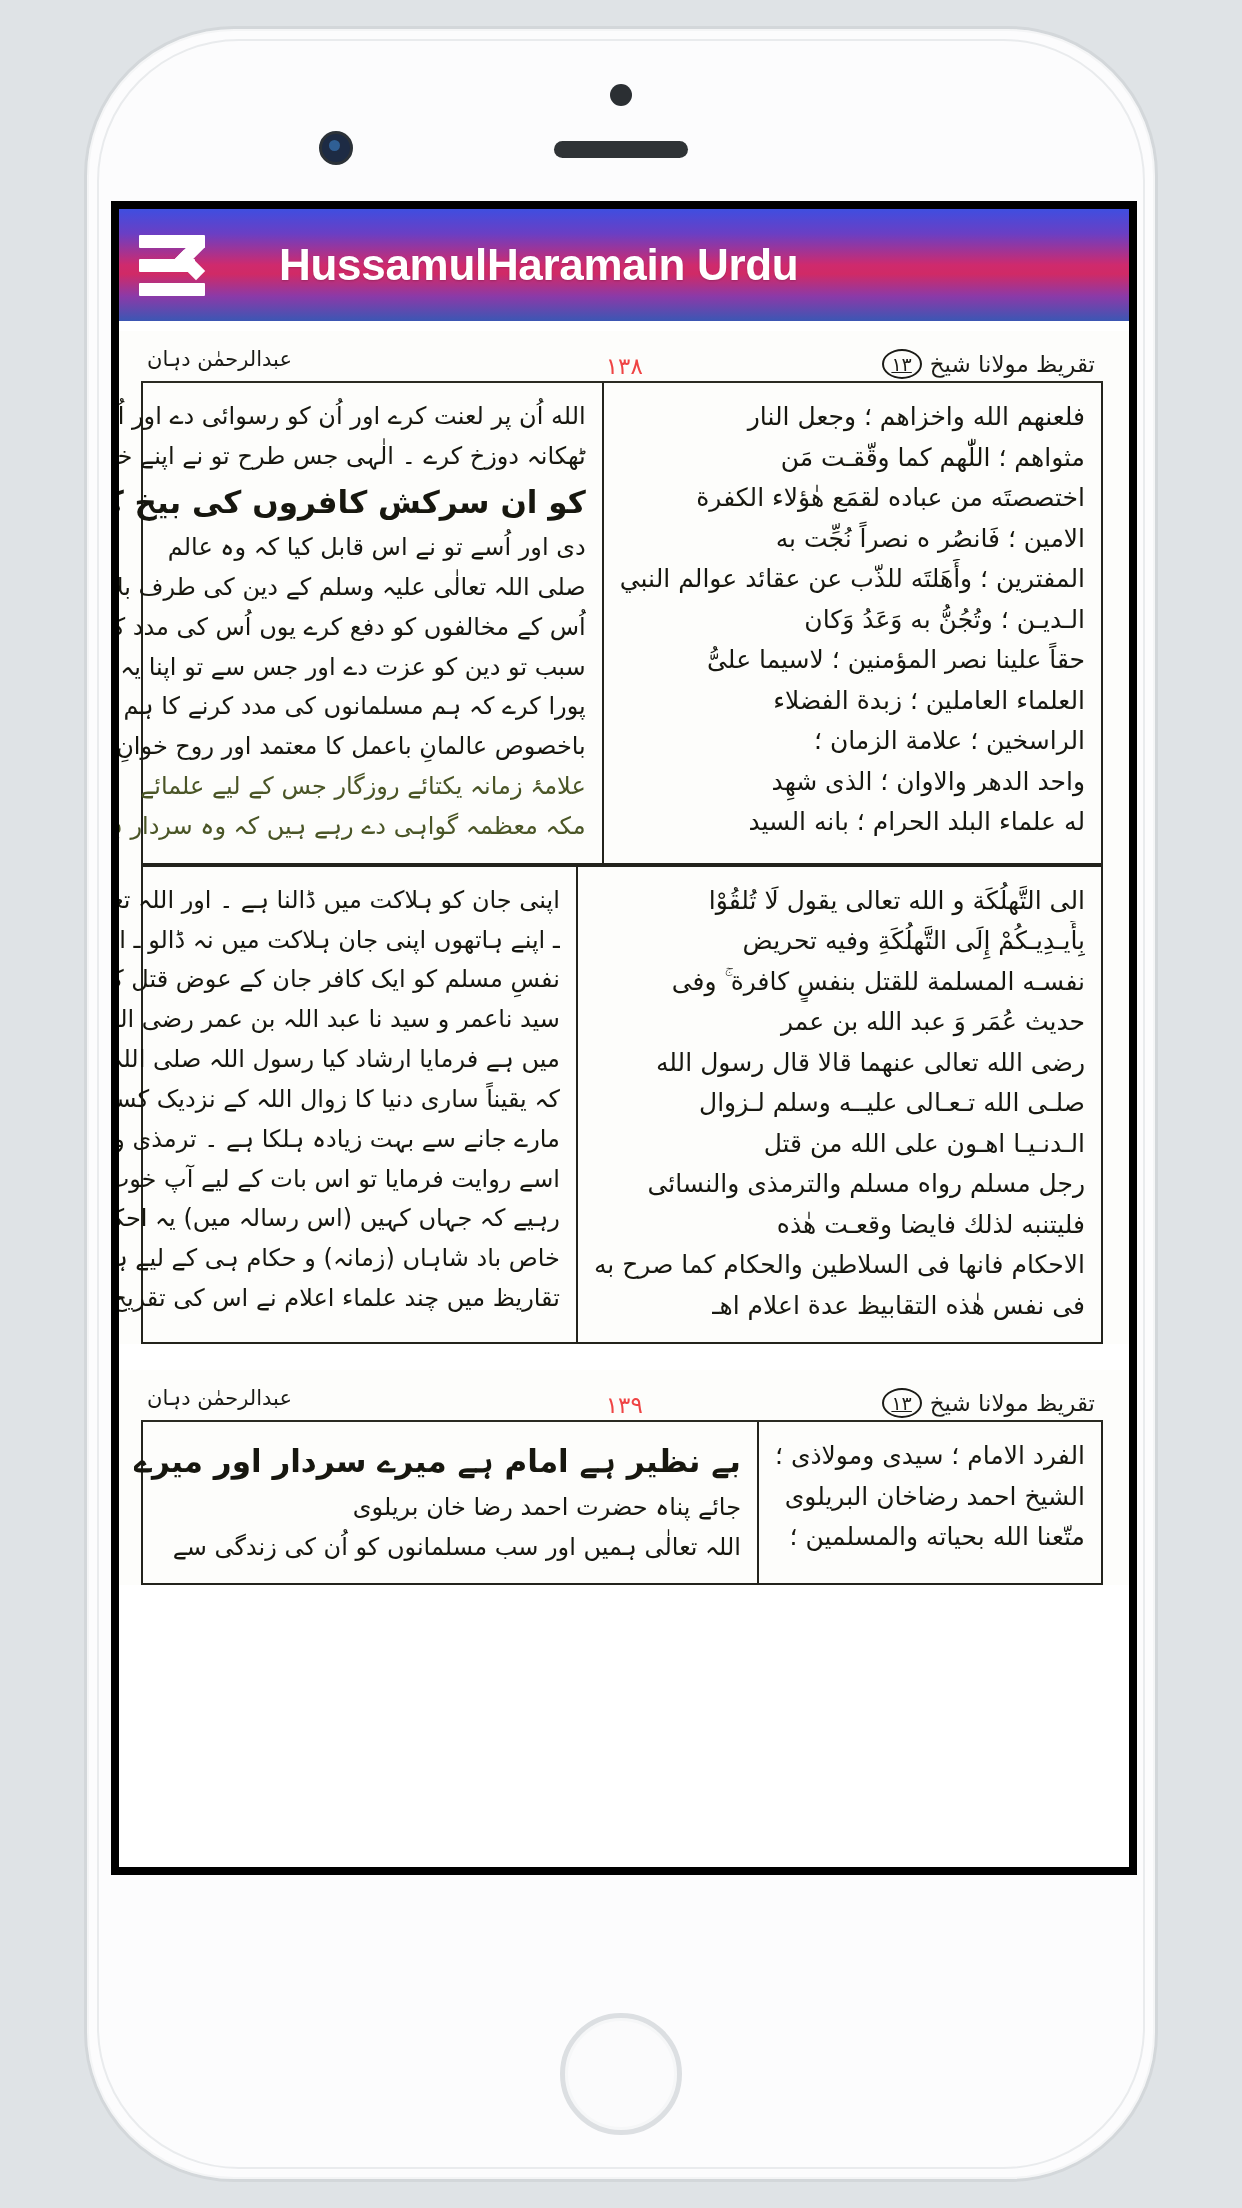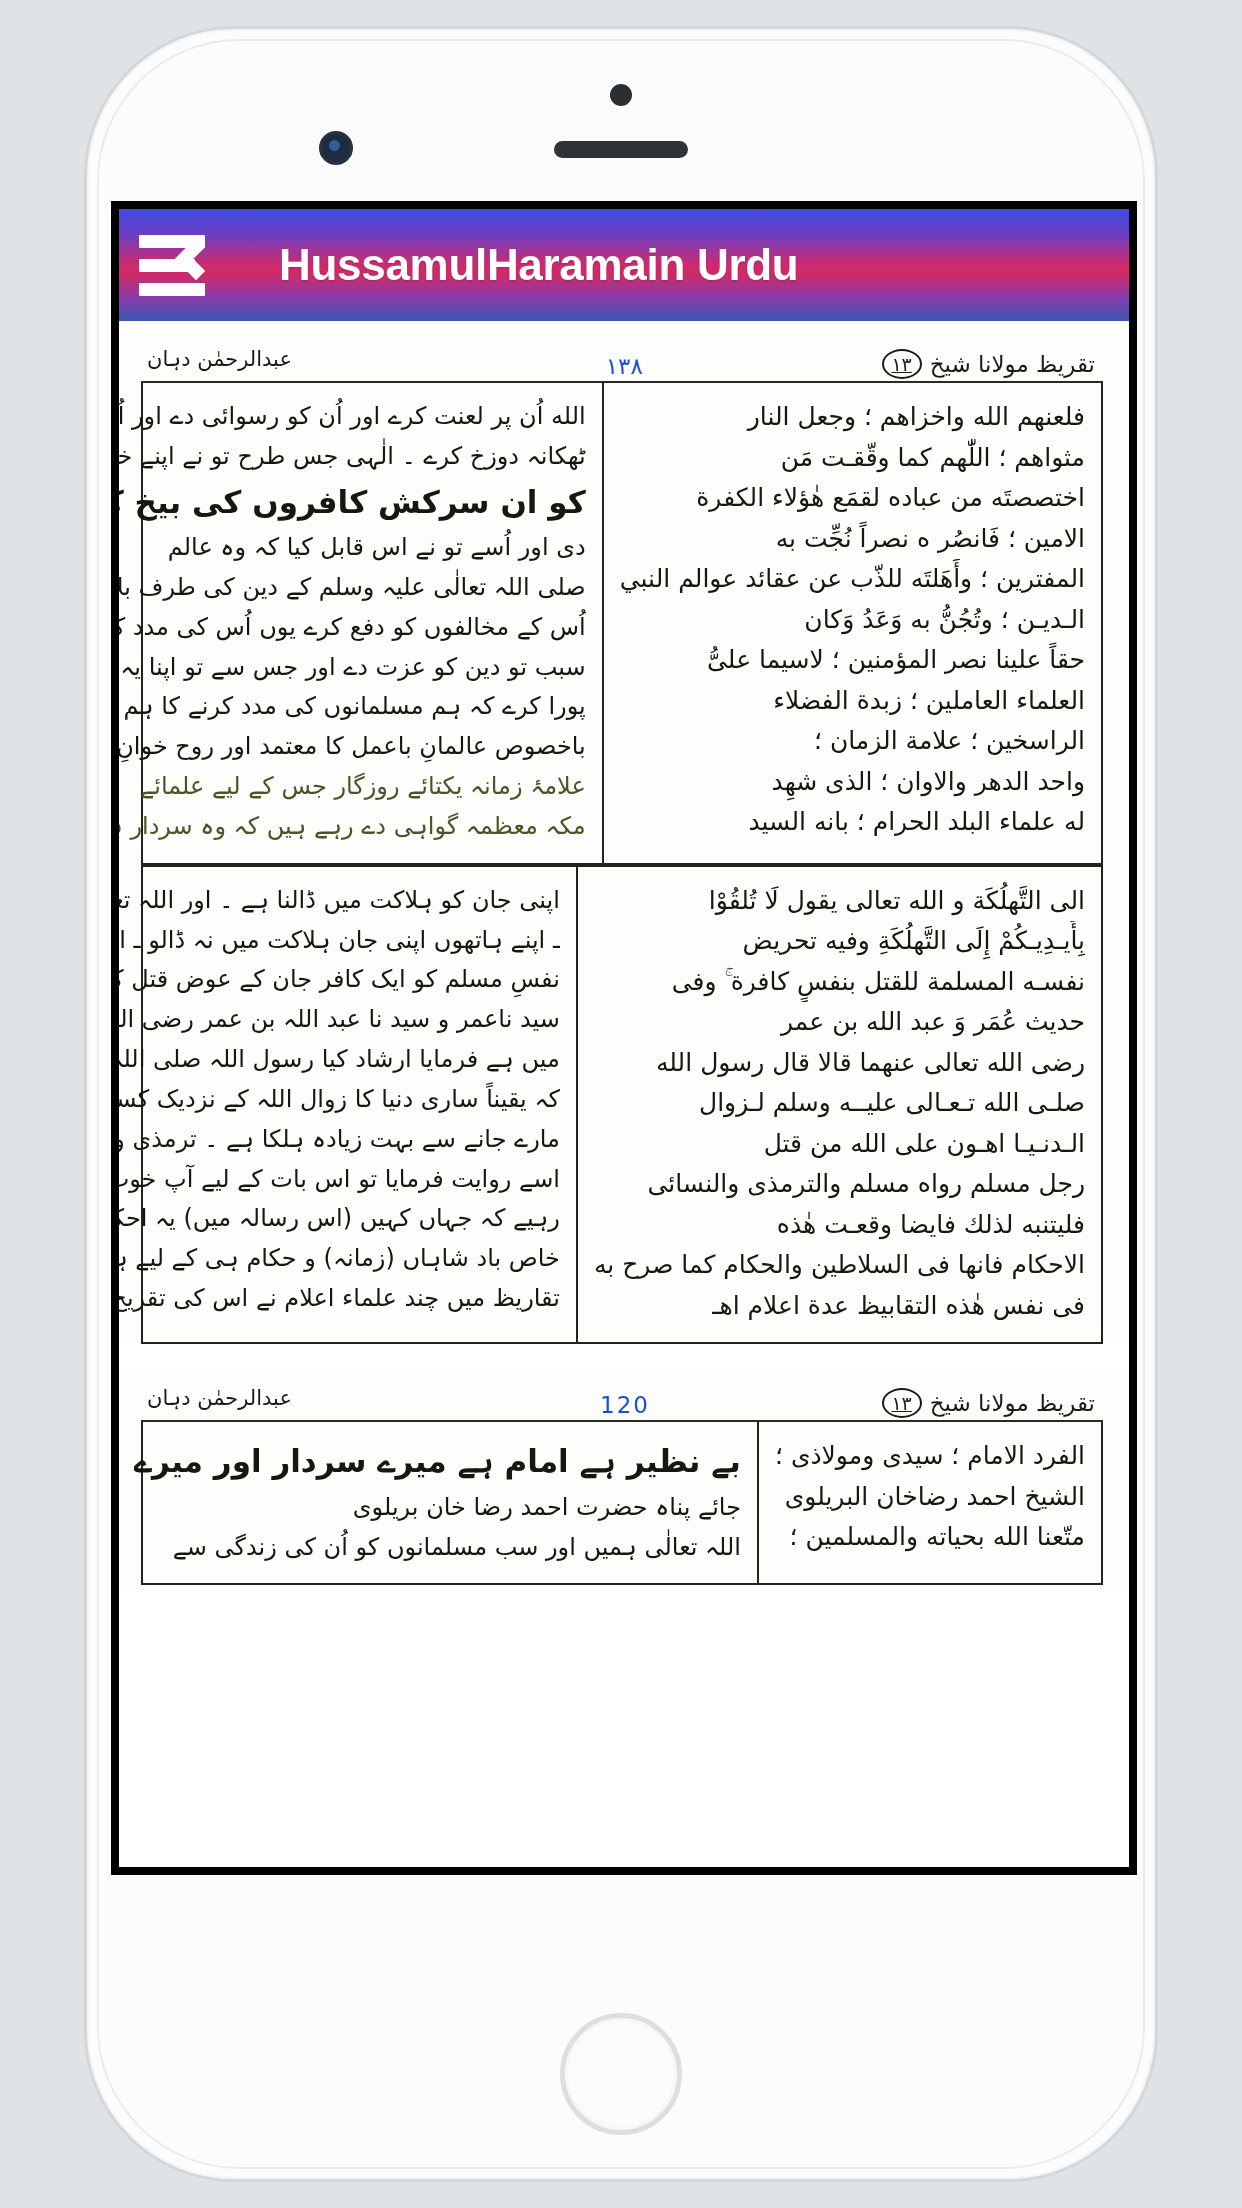--- a/index.html
+++ b/index.html
@@ -158,21 +158,21 @@
     font-size: 21px;
     color: #1b1b16;
     font-family: "DejaVu Sans", sans-serif;
     direction: rtl;
   }
   .ph-num {
     position: absolute;
     left: 50%; bottom: 2px;
     transform: translateX(-44%);
     font-size: 23px;
-    color: #1d4ed8;
+    color: #ef4444;
     font-family: "DejaVu Sans", sans-serif;
     letter-spacing: 2px;
   }
   .ph-right {
     position: absolute;
     right: 8px; bottom: 2px;
     display: flex;
     align-items: center;
     gap: 8px;
     direction: rtl;
@@ -352,21 +352,21 @@
               <div class="ln">رہیے کہ جہاں کہیں (اس رسالہ میں) یہ احکام واقع ہو ئے</div>
               <div class="ln">خاص باد شاہاں (زمانہ) و حکام ہی کے لیے ہیں چنانچہ انہیں</div>
               <div class="ln">تقاریظ میں چند علماء اعلام نے اس کی تقریح فرمادی ہے ۔۱۲</div>
             </div>
           </div>
         </div>
 
         <div class="scan-page" style="margin-top:26px;">
           <div class="page-head">
             <span class="ph-left">عبدالرحمٰن دہان</span>
-            <span class="ph-num">120</span>
+            <span class="ph-num">۱۳۹</span>
             <span class="ph-right">
               <span class="chapter-text">تقریظ مولانا شیخ</span>
               <span class="chapter-badge">۱۳</span>
             </span>
           </div>
           <div class="page-body">
             <div class="col right-col">
               <div class="ln">الفرد الامام ؛ سيدى ومولاذى ؛</div>
               <div class="ln">الشيخ احمد رضاخان البريلوى</div>
               <div class="ln">متّعنا الله بحياته والمسلمين ؛</div>

